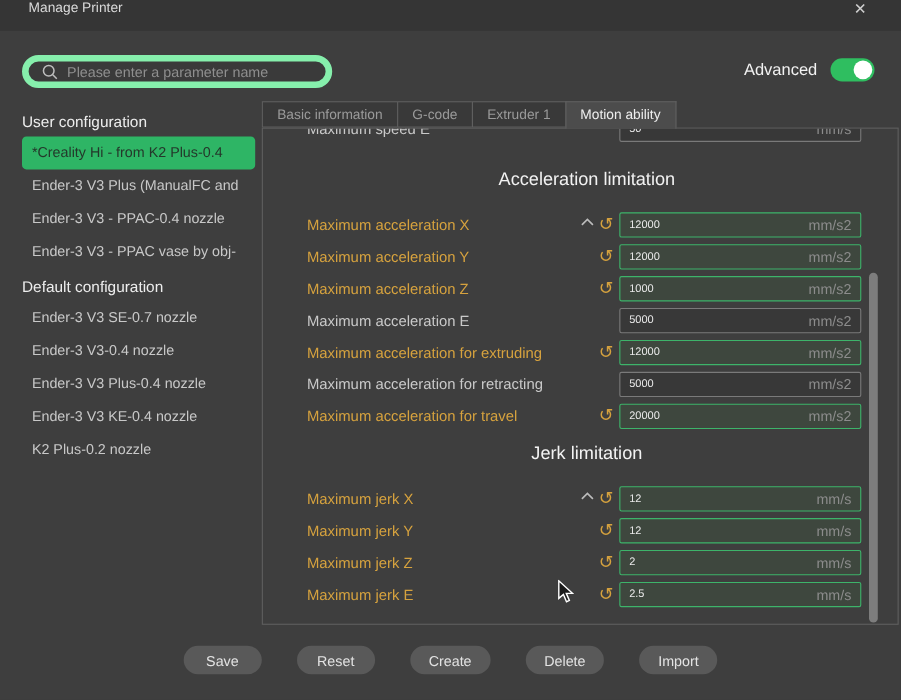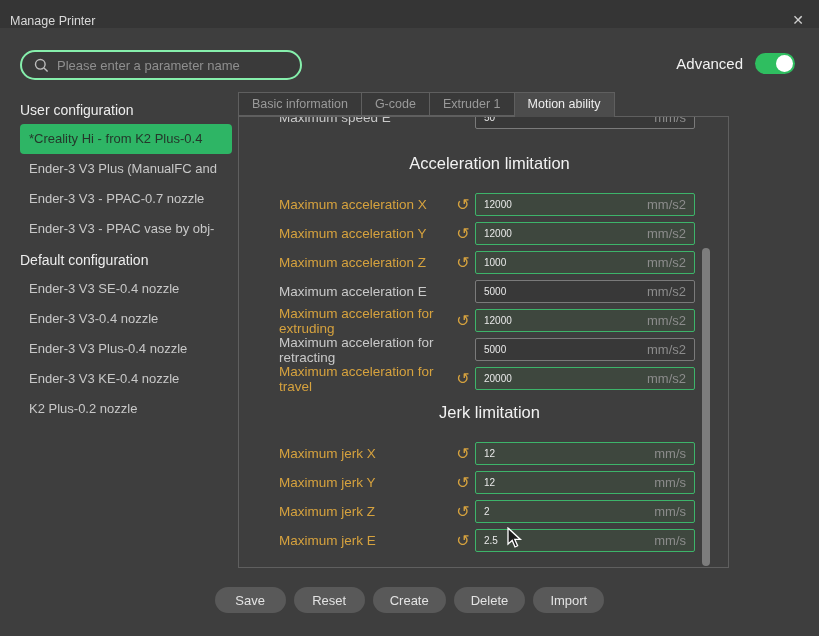--- a/index.html
+++ b/index.html
@@ -7,32 +7,32 @@
   body {
     background: #3e3e3e;
     font-family: "Liberation Sans", sans-serif;
     position: relative;
     overflow: hidden;
     color: #d8d8d8;
   }
   
   .titlebar {
     height: 28px; background: #353535;
-    display: flex; align-items: flex-end;
-    padding: 0 10px; font-size: 12.5px; color: #d9d9d9;
+    display: flex; align-items: flex-start;
+    padding: 0 26px; font-size: 12.5px; color: #d9d9d9;
   }
   .titlebar .close {
     margin-left: auto; width: 22px; text-align: center;
     font-size: 14px; color: #cfcfcf; cursor: default;
   }
   
   .search {
     position: absolute; left: 20px; top: 50px;
     width: 282px; height: 30px;
-    border: 2px solid #86efac; border-radius: 15px;
+    border: 6px solid #86efac; border-radius: 15px;
     background: #3a3a3a; display: flex; align-items: center;
     padding: 0 12px;
   }
   .search svg { flex: 0 0 auto; }
   .search input {
     flex: 1; min-width: 0; margin-left: 8px;
     background: transparent; border: none; outline: none;
     color: #dddddd; font-size: 13px;
   }
   .search input::placeholder { color: #8f8f8f; }
@@ -73,21 +73,21 @@
     margin-left: -1px; cursor: default; white-space: nowrap;
   }
   .tab:first-child { margin-left: 0; }
   .tab.active {
     height: 25px; background: #4c4c4c; color: #eeeeee;
     border-bottom: none;
   }
   
   .panel {
     position: absolute; left: 238px; top: 116px;
-    width: 491px; height: 452px;
+    width: 579px; height: 452px;
     border: 1px solid #5f5f5f; overflow: hidden;
   }
   .param-row {
     display: flex; align-items: center; height: 29px;
     padding-left: 40px; padding-right: 33px;
   }
   .param-row.clipped { margin-top: -14px; }
   .param-label { flex: 1; font-size: 13.5px; color: #c9c9c9; }
   .param-row.modified .param-label { color: #d6a23e; }
   .reset {
@@ -119,21 +119,21 @@
   .section-line { flex: 1; border-top: 1px solid #5c5c5c; }
   .collapse { display: flex; align-items: center; cursor: pointer; }
   .scroll-thumb {
     position: absolute; right: 18px; top: 131px;
     width: 8px; height: 318px; border-radius: 4px; background: #7d7d7d;
     cursor: pointer;
   }
   
   .footer {
     position: absolute; left: 0; right: 0; top: 587px;
-    display: flex; justify-content: center; gap: 8px;
+    display: flex; justify-content: center; gap: 32px;
   }
   .btn {
     min-width: 71px; height: 26px; padding: 0 17px;
     border: none; border-radius: 13px;
     background: #595959; color: #e3e3e3; font-size: 13px;
     font-family: "Liberation Sans", sans-serif; cursor: pointer;
   }
   
   .cursor { position: absolute; left: 507px; top: 527px; z-index: 5; }
 </style>
@@ -156,24 +156,24 @@
   <span>Advanced</span>
   <span class="toggle">
       <span class="knob"></span>
     </span>
 </div>
 
 <div class="sidebar">
   <div class="side-heading">User configuration</div>
   <div class="side-item selected">*Creality Hi - from K2 Plus-0.4</div>
   <div class="side-item">Ender-3 V3 Plus (ManualFC and</div>
-  <div class="side-item">Ender-3 V3 - PPAC-0.7 nozzle</div>
+  <div class="side-item">Ender-3 V3 - PPAC-0.4 nozzle</div>
   <div class="side-item">Ender-3 V3 - PPAC vase by obj-</div>
   <div class="side-heading">Default configuration</div>
-  <div class="side-item">Ender-3 V3 SE-0.4 nozzle</div>
+  <div class="side-item">Ender-3 V3 SE-0.7 nozzle</div>
   <div class="side-item">Ender-3 V3-0.4 nozzle</div>
   <div class="side-item">Ender-3 V3 Plus-0.4 nozzle</div>
   <div class="side-item">Ender-3 V3 KE-0.4 nozzle</div>
   <div class="side-item">K2 Plus-0.2 nozzle</div>
 </div>
 
 <div class="tabs">
   <div class="tab">Basic information</div>
   <div class="tab">G-code</div>
   <div class="tab">Extruder 1</div>

